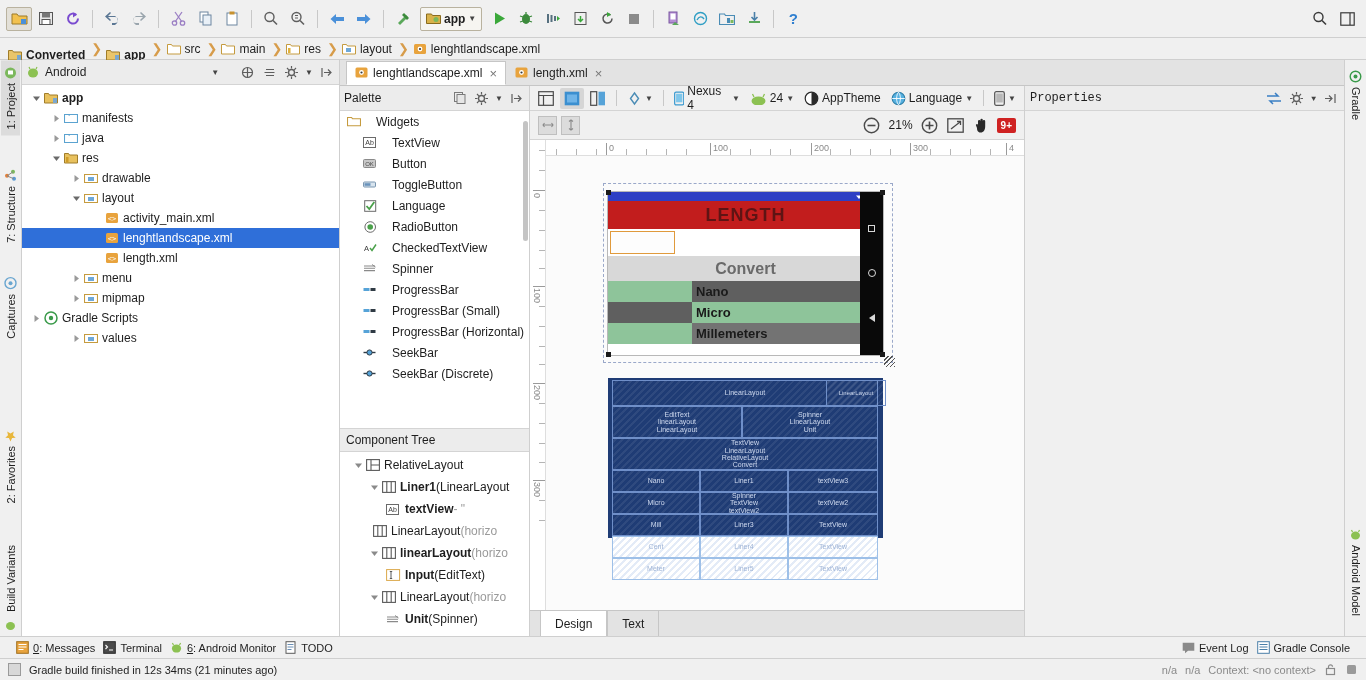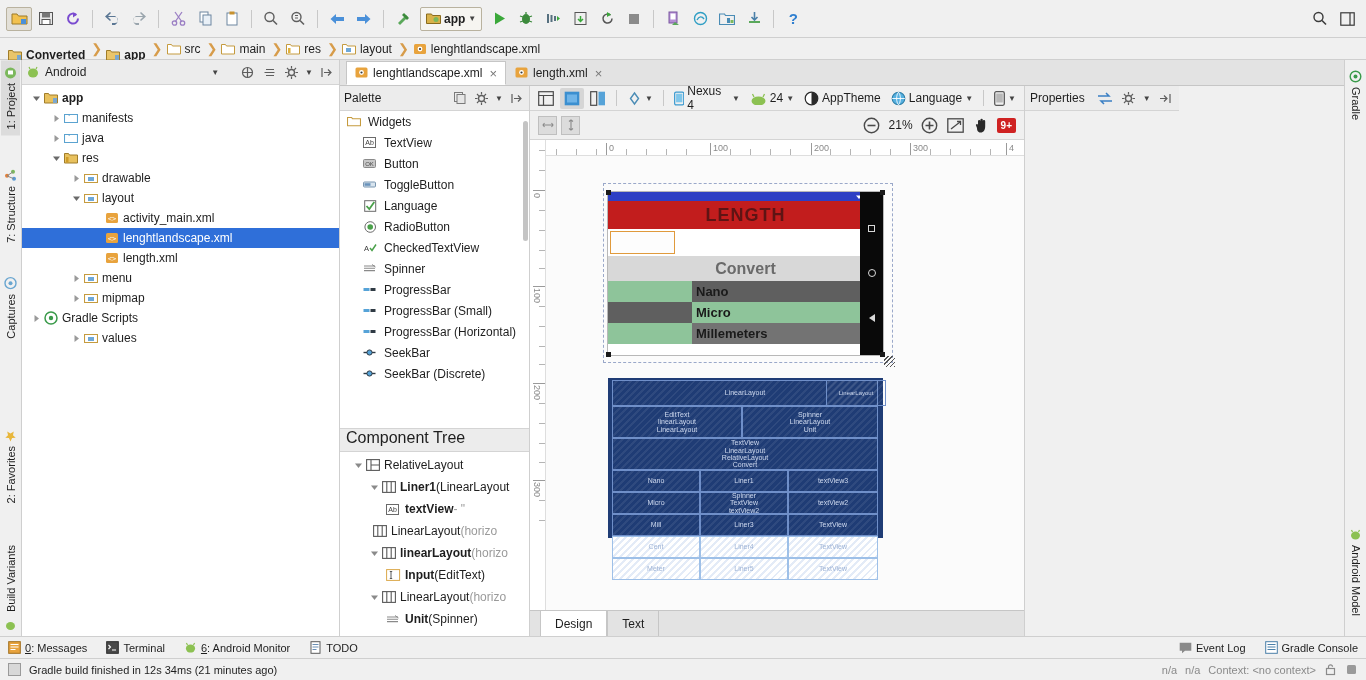--- a/index.html
+++ b/index.html
@@ -100,33 +100,33 @@
   .editor-row { flex: 1; display: flex; min-height: 0; }
 
   
   .palette-col {
     width: 190px; flex: 0 0 190px; display: flex; flex-direction: column;
     border-right: 1px solid #cfcfcf; background: #fff;
   }
   .palette-list { flex: 1; overflow: hidden; position: relative; background: #fff; }
   .pitem {
     height: 21px; display: flex; align-items: center; font-size: 12px;
-    padding-left: 8px; gap: 6px; white-space: nowrap;
+    padding-left: 8px; gap: 14px; white-space: nowrap;
   }
   .pitem.group { padding-left: 6px; }
   .pitem.child { padding-left: 22px; }
   .pico { width: 16px; height: 14px; flex: 0 0 16px; display: flex; align-items: center; justify-content: center; }
   .pscroll {
     position: absolute; right: 1px; top: 10px; width: 5px; height: 120px;
     background: #c4c4c4; border-radius: 3px;
   }
   .ctree-head {
     height: 24px; background: #ececec; border-top: 1px solid #d4d4d4;
-    border-bottom: 1px solid #d4d4d4; display: flex; 
-    padding: 0 6px; flex: 0 0 24px; font-size: 16px;
+    border-bottom: 1px solid #d4d4d4; display: flex; align-items: center;
+    padding: 0 6px; flex: 0 0 24px; font-size: 12px;
   }
   .ctree { flex: 0 0 184px; background: #fff; overflow: hidden; padding-top: 2px; }
   .ctrow {
     height: 22px; display: flex; align-items: center; font-size: 12px;
     white-space: nowrap; overflow: hidden;
   }
   .ct-gray { color: #9a9a9a; }
 
   
   .design-col { flex: 1; display: flex; flex-direction: column; min-width: 0; background: #fff; }
@@ -221,22 +221,22 @@
     background-image: repeating-linear-gradient(-45deg, rgba(130,165,220,.22) 0 2px, transparent 2px 5px);
   }
   .bp-handle {
     position: absolute; width: 11px; height: 11px;
     background-image: repeating-linear-gradient(-45deg, #555 0 1px, transparent 1px 3px);
   }
   .sel-handle { position: absolute; width: 5px; height: 5px; background: #1a1a1a; }
 
   
   .props-col {
-    width: 320px; flex: 0 0 320px; display: flex; 
-    border-left: 1px solid #cfcfcf; background: #f0f0f0;
+    width: 320px; flex: 0 0 320px; display: flex; flex-direction: column;
+    border-left: 1px solid #cfcfcf; background: #f0f0f0; font-family: Liberation Mono, monospace;
   }
   .props-head {
     height: 25px; background: #ececec; border-bottom: 1px solid #d4d4d4;
     display: flex; align-items: center; padding: 0 5px; gap: 6px; flex: 0 0 25px;
   }
   .props-body { flex: 1; background: #f0f0f0; }
 
   
   .modetabs {
     height: 26px; background: #e3e3e3; border-top: 1px solid #c6c6c6;
@@ -244,21 +244,21 @@
   }
   .mtab {
     display: flex; align-items: center; padding: 0 14px; font-size: 12px;
     border-left: 1px solid #c6c6c6; border-right: 1px solid #c6c6c6;
   }
   .mtab.active { background: #fff; }
 
   
   .tool-bar {
     height: 22px; background: #f0f0f0; border-top: 1px solid #cfcfcf;
-    display: flex; align-items: center; padding: 0 8px; gap: 19px;
+    display: flex; align-items: center; padding: 0 16px; gap: 8px;
     flex: 0 0 22px; font-size: 11px;
   }
   .tbtn { display: flex; align-items: center; gap: 4px; }
   .tbtn u { text-decoration: underline; }
   .flexsp { flex: 1; }
   .status-bar {
     height: 22px; background: #f0f0f0; border-top: 1px solid #cfcfcf;
     display: flex; align-items: center; padding: 0 8px; gap: 8px;
     flex: 0 0 22px; font-size: 11px;
   }

